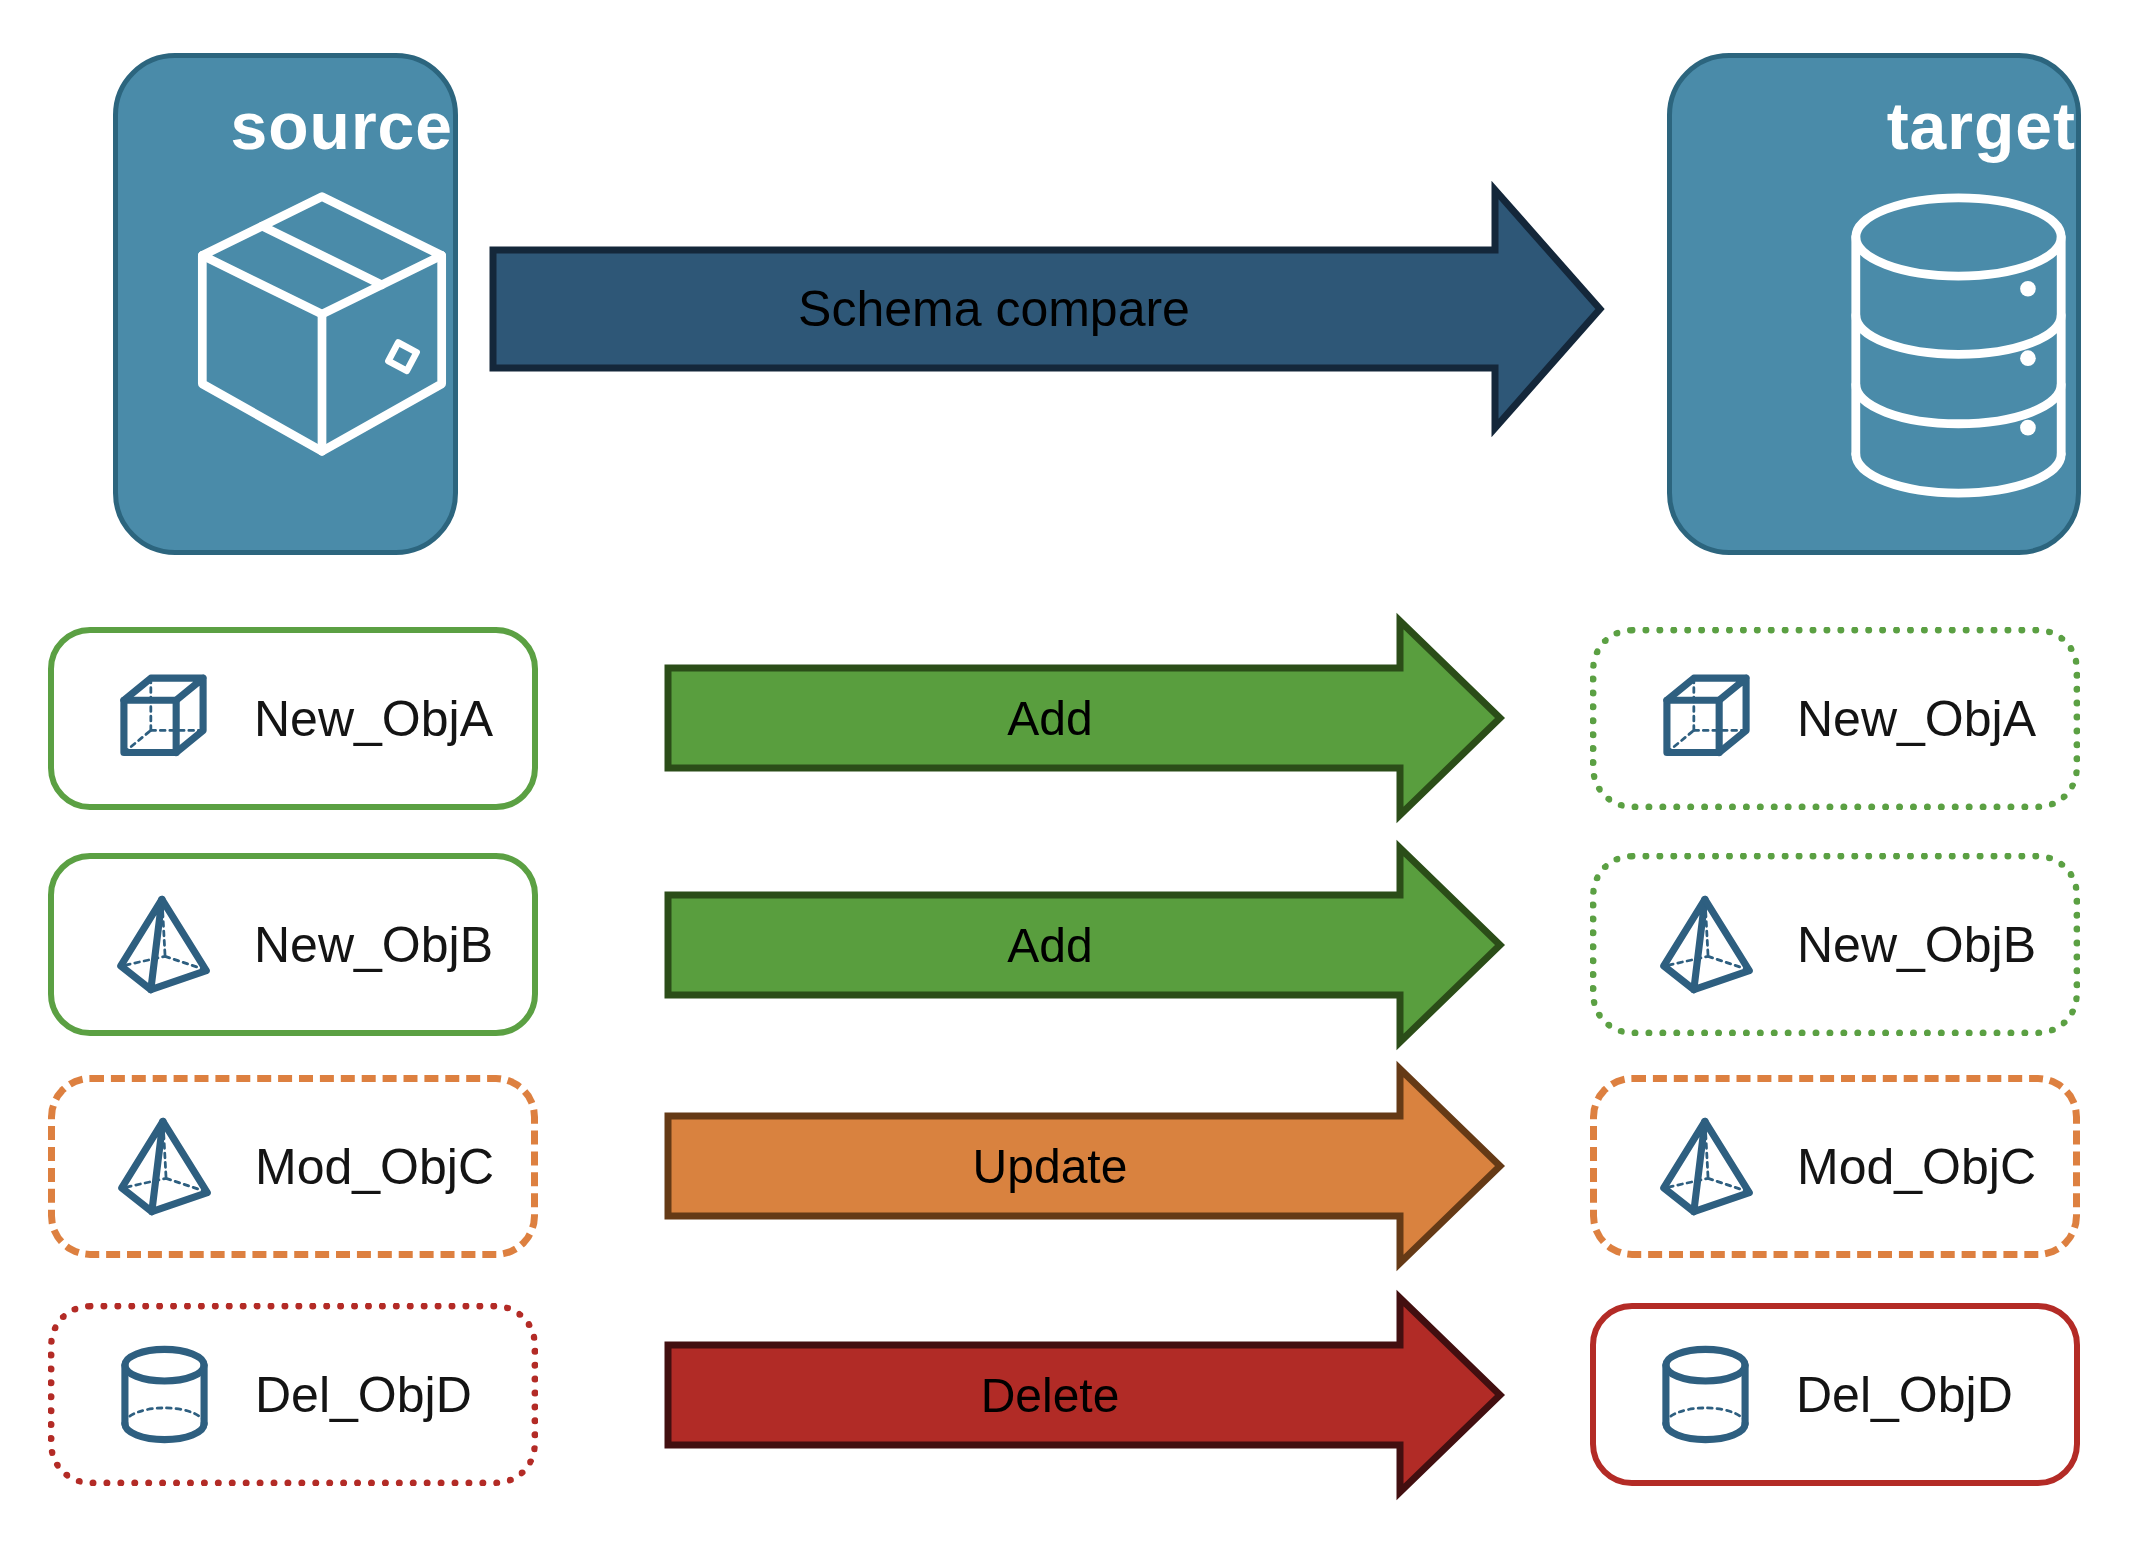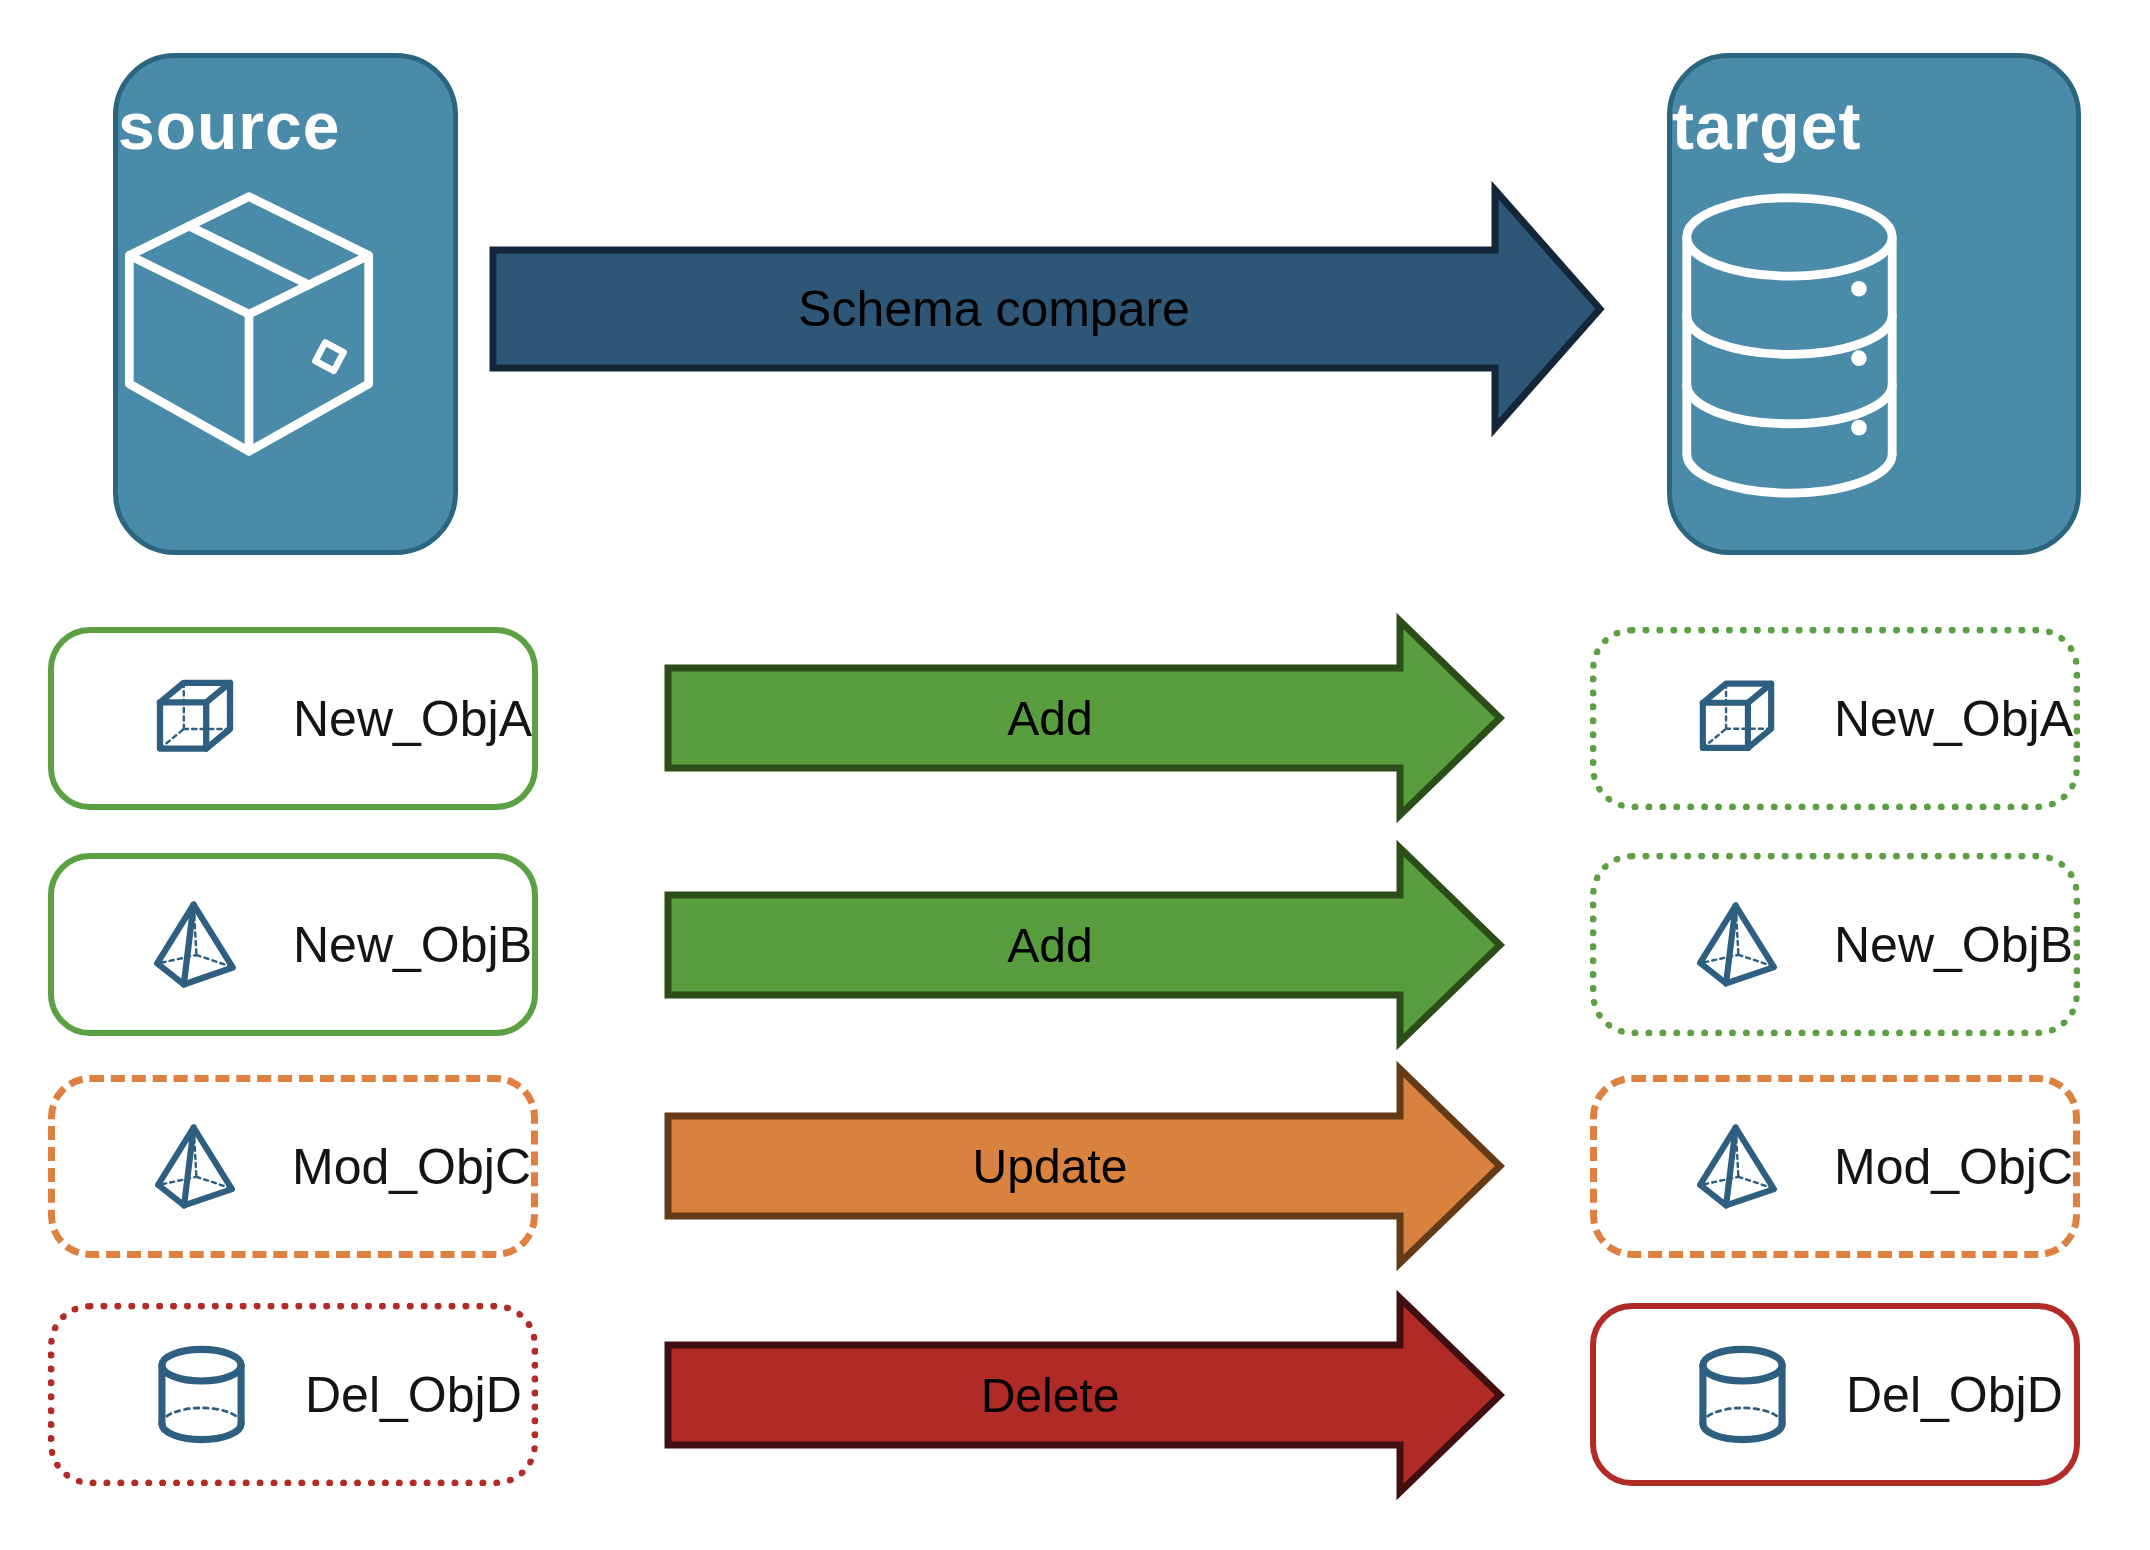--- a/index.html
+++ b/index.html
@@ -3,30 +3,30 @@
 <meta charset="utf-8">
 <style>
   html,body{margin:0;padding:0;background:#ffffff;}
   .canvas{
     position:relative;width:2150px;height:1550px;background:#ffffff;overflow:hidden;
     font-family:"Liberation Sans", sans-serif;
   }
   
   .node{
     position:absolute;background:#4A8BA9;border:5px solid #2C657E;border-radius:62px;
-    box-sizing:border-box;display:flex;flex-direction:column;align-items:flex-start;
+    box-sizing:border-box;display:flex;flex-direction:column;align-items:flex-end;
   }
   .node-title{
     margin-top:30px;color:#ffffff;font-size:66px;font-weight:700;letter-spacing:1px;
   }
   .node-icon{margin-top:24px;}
   
   .obj-box{
     position:absolute;width:490px;height:183px;box-sizing:border-box;border-radius:42px;
-    background:#ffffff;display:flex;align-items:center;padding-left:99px;gap:56px;
+    background:#ffffff;display:flex;align-items:center;padding-left:62px;gap:43px;
   }
   .b-solid-green {border:6px solid #5BA043;}
   .b-dotted-green{border:7px dotted #5BA043;}
   .b-dashed-orange{border:7px dashed #DD8040;}
   .b-dotted-red {border:7px dotted #B32B26;}
   .b-solid-red  {border:6px solid #B32B26;}
   .obj-label{font-size:50px;color:#141414;}
   
   .arrow-svg{position:absolute;overflow:visible;}
   .arrow-label{

